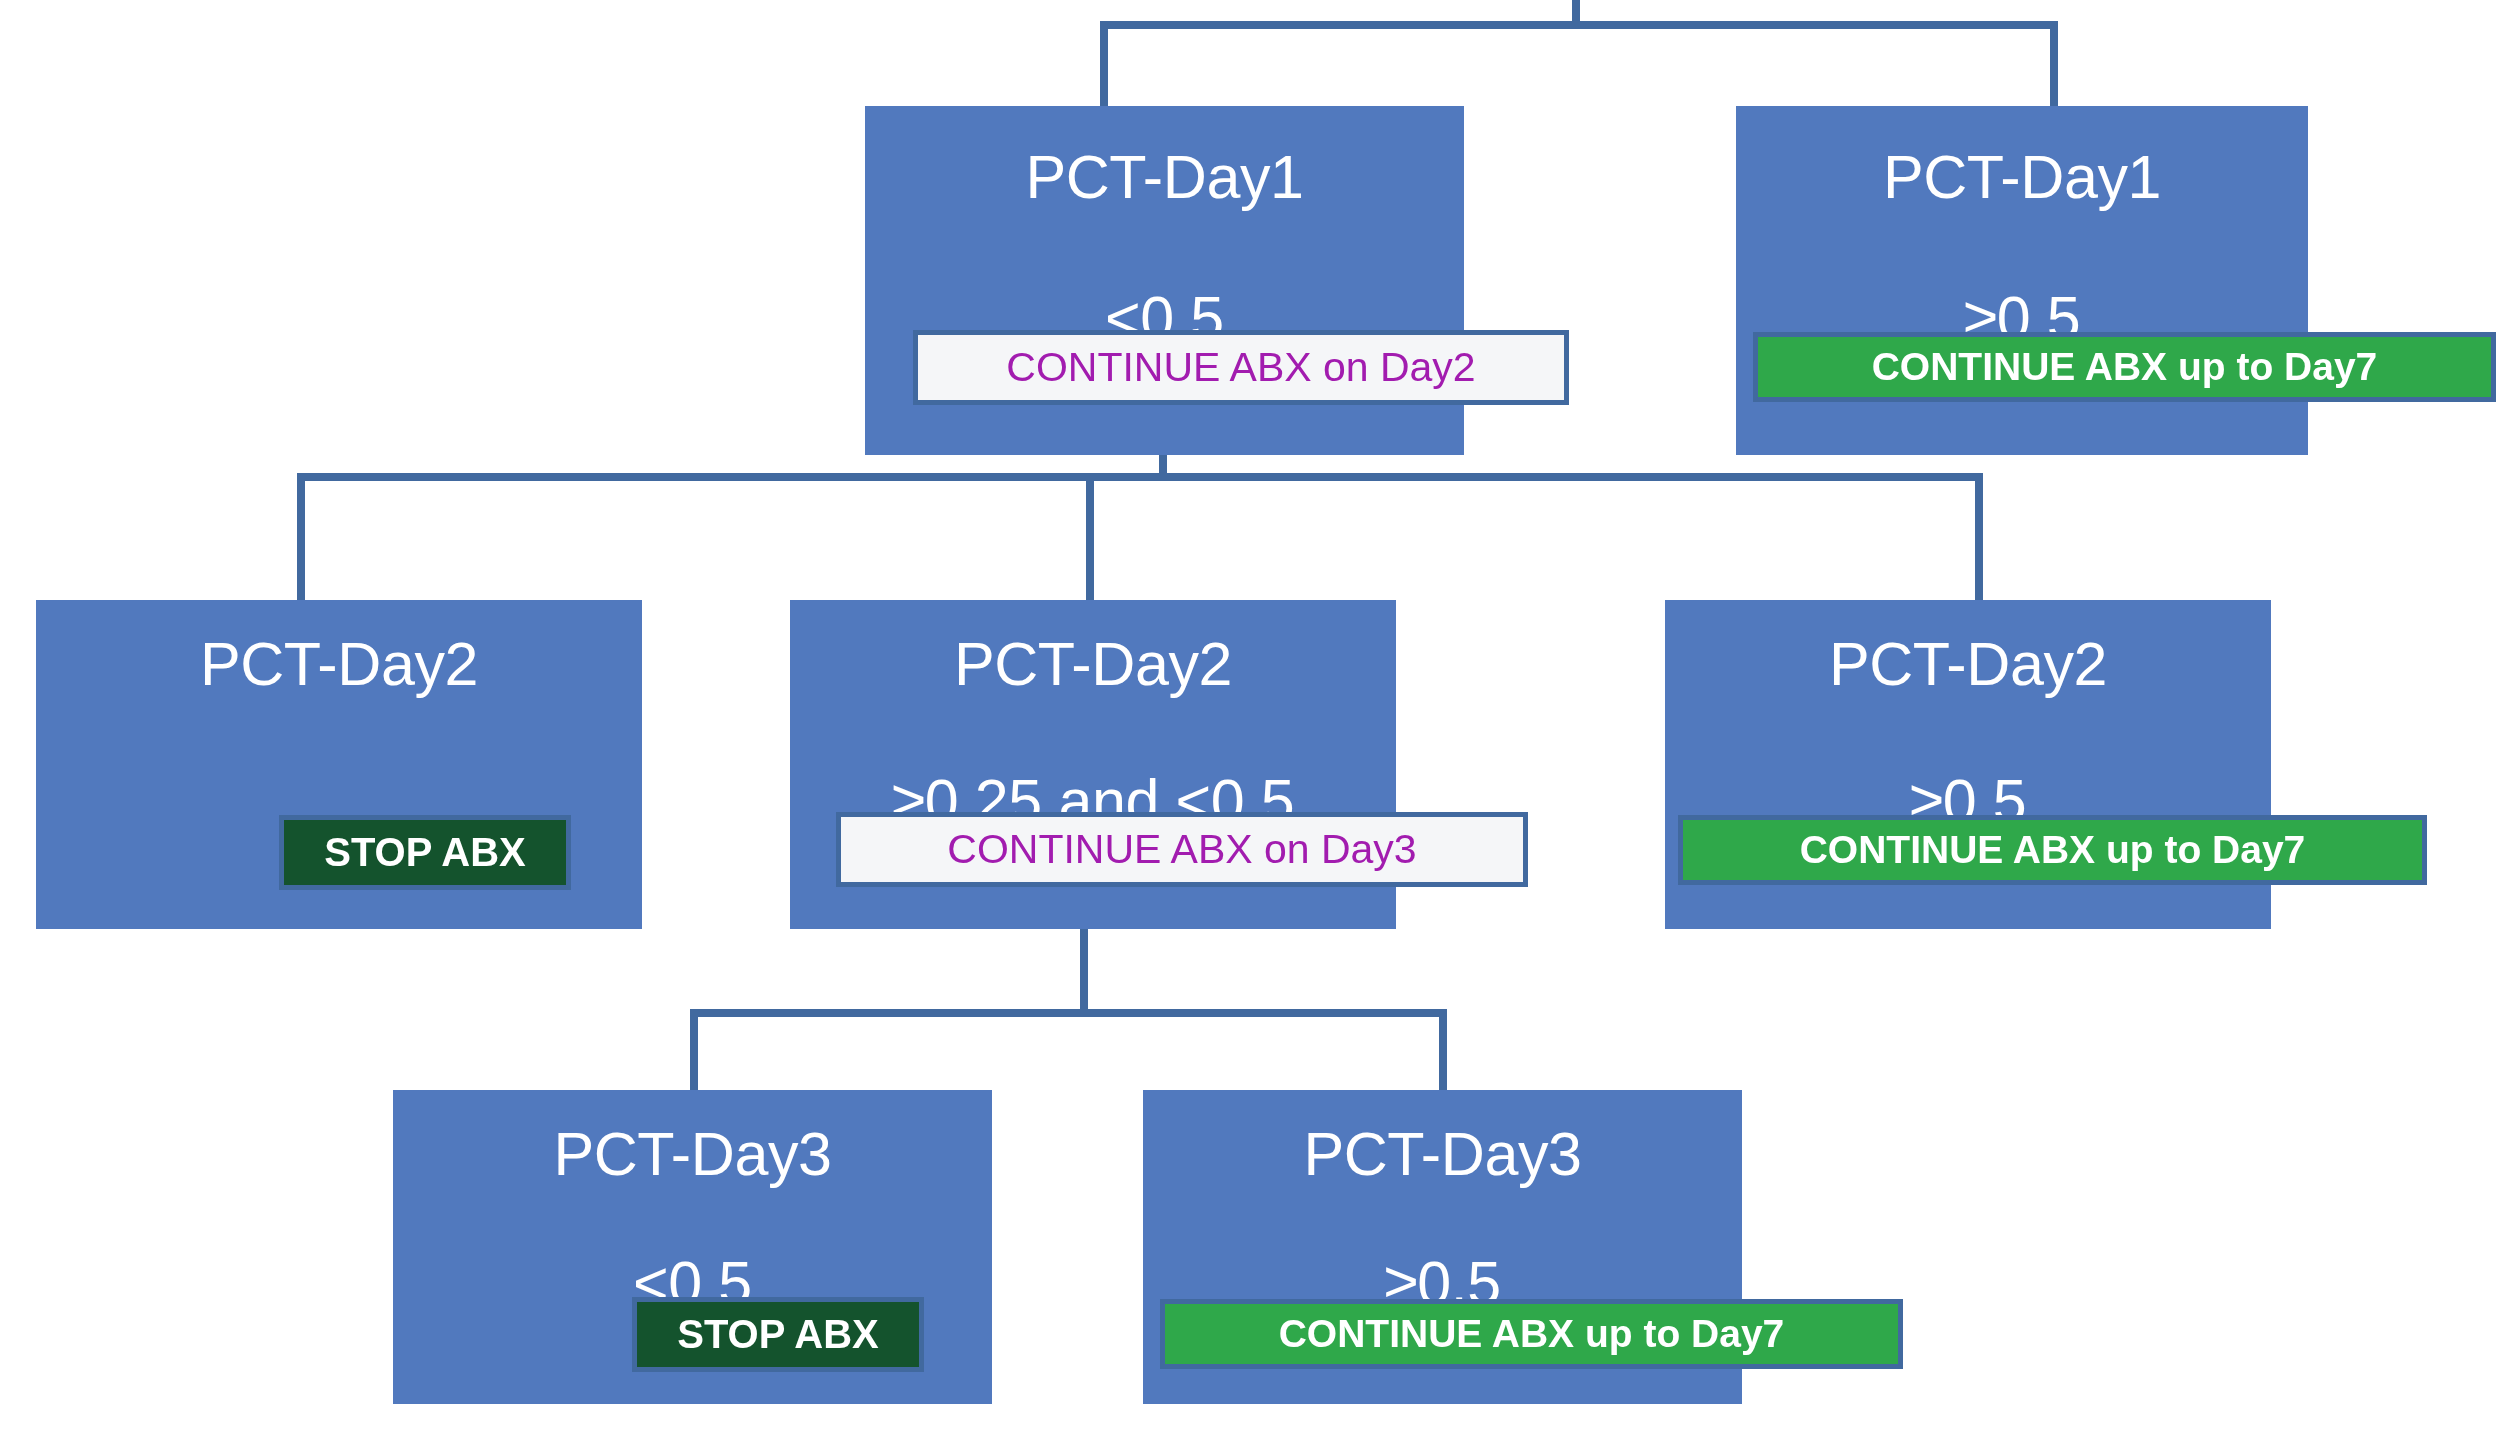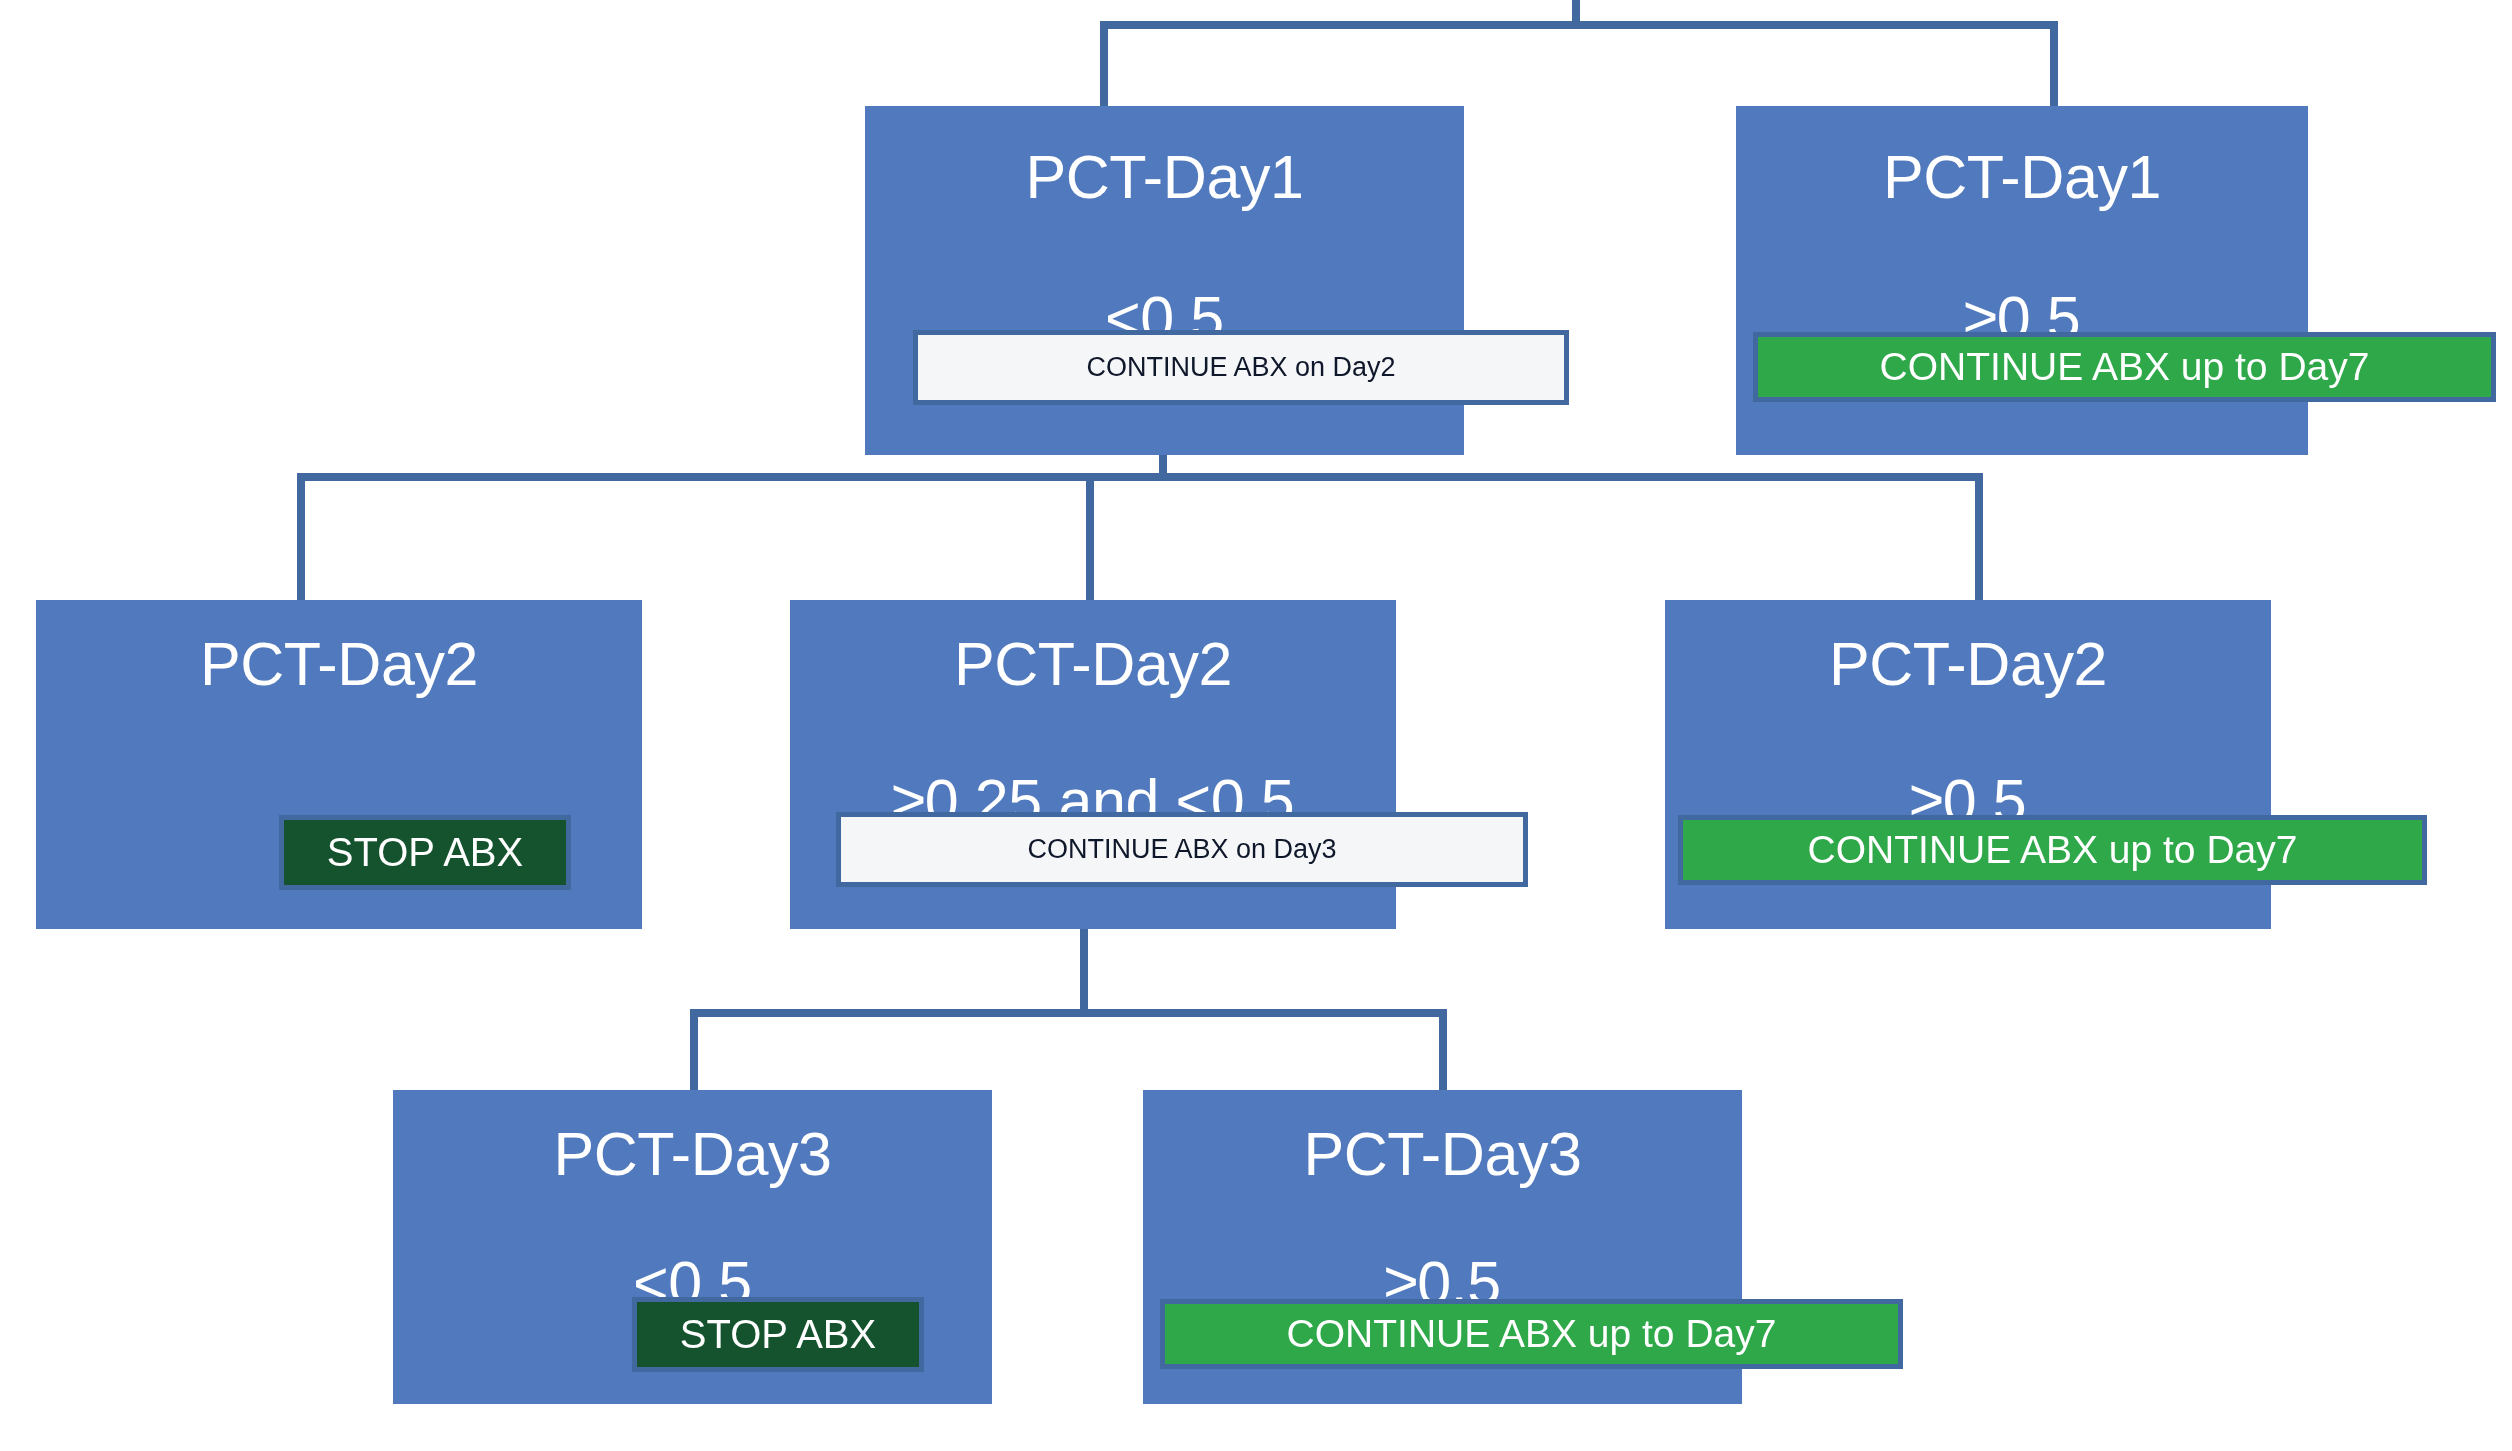--- a/index.html
+++ b/index.html
@@ -49,27 +49,27 @@
   }
 
   
   .badge{
     position:absolute;
     box-sizing:border-box;
     display:flex;
     align-items:center;
     justify-content:center;
     white-space:nowrap;
-    font-weight:400;
+    font-weight:700;
   }
   .badge-white{
     background:#F5F6F8;
     border:5px solid #41699F;
-    color:#0f172a;
-    font-size:27px;
+    color:#a21caf;
+    font-size:41px;
     font-weight:400;
   }
   .badge-green{
     background:#2FA84A;
     border:5px solid #41699F;
     color:#FFFFFF;
     font-size:39px;
   }
   .badge-red{
     background:#14532d;

